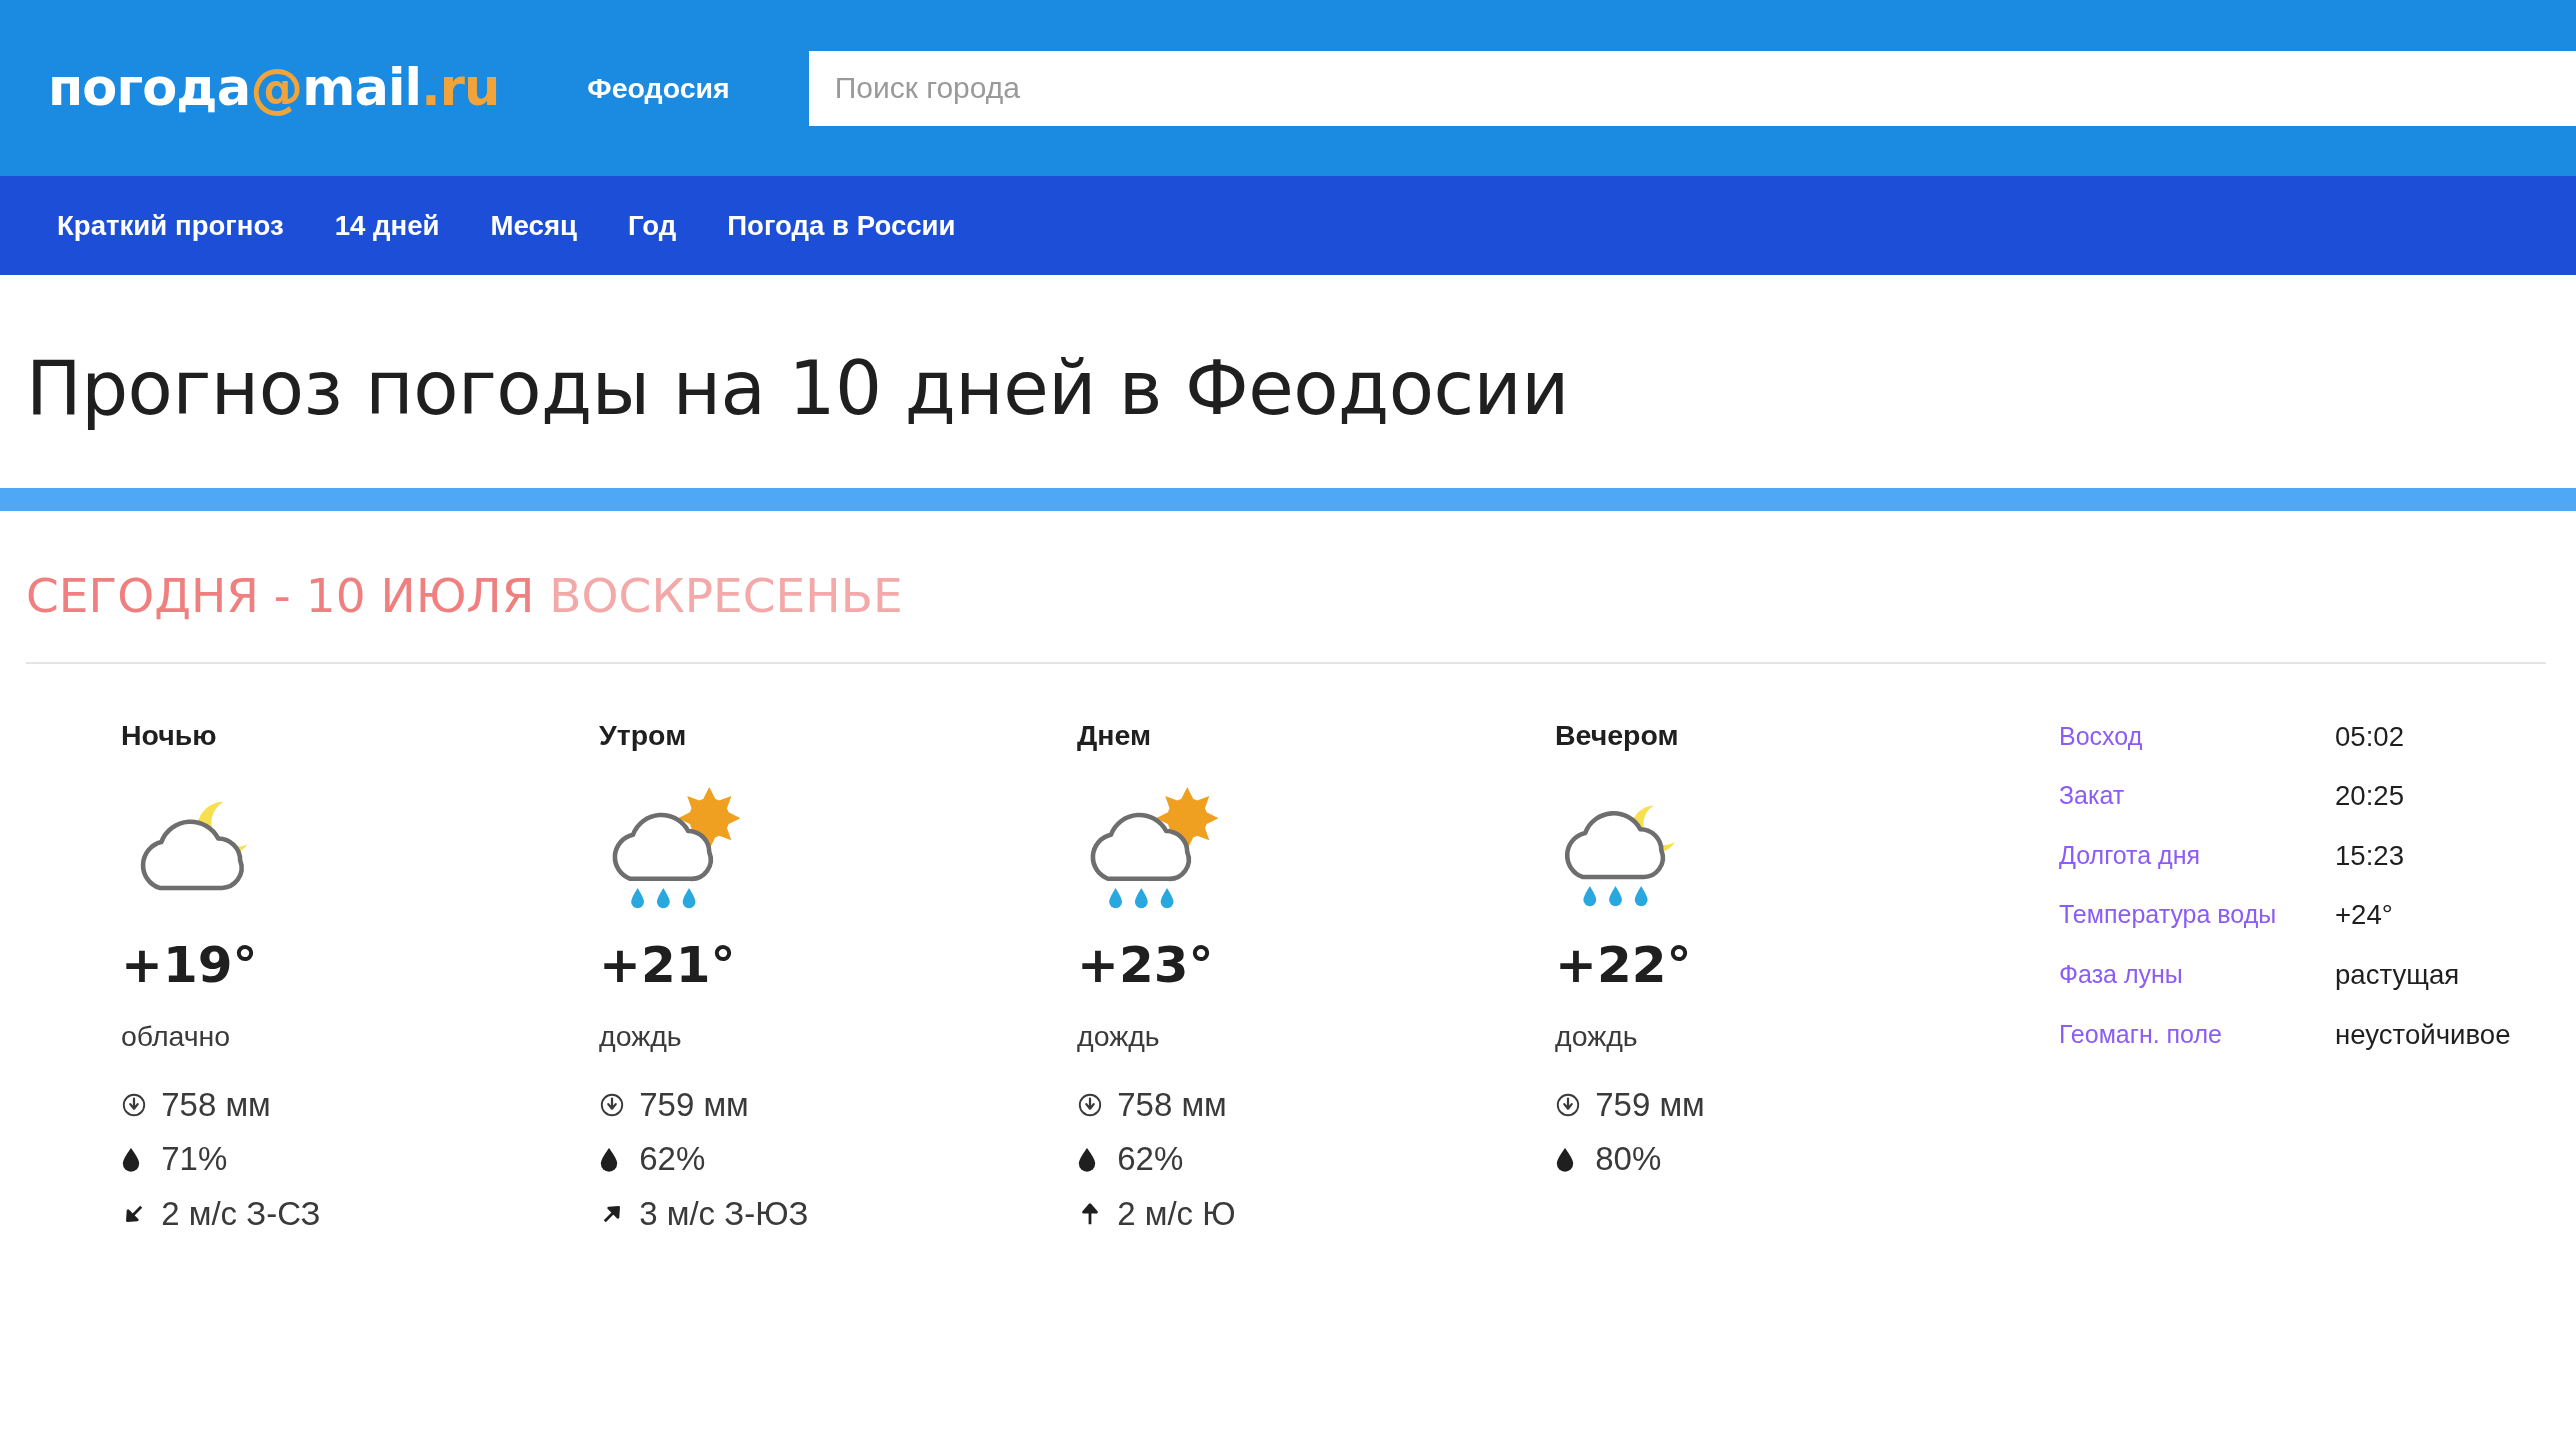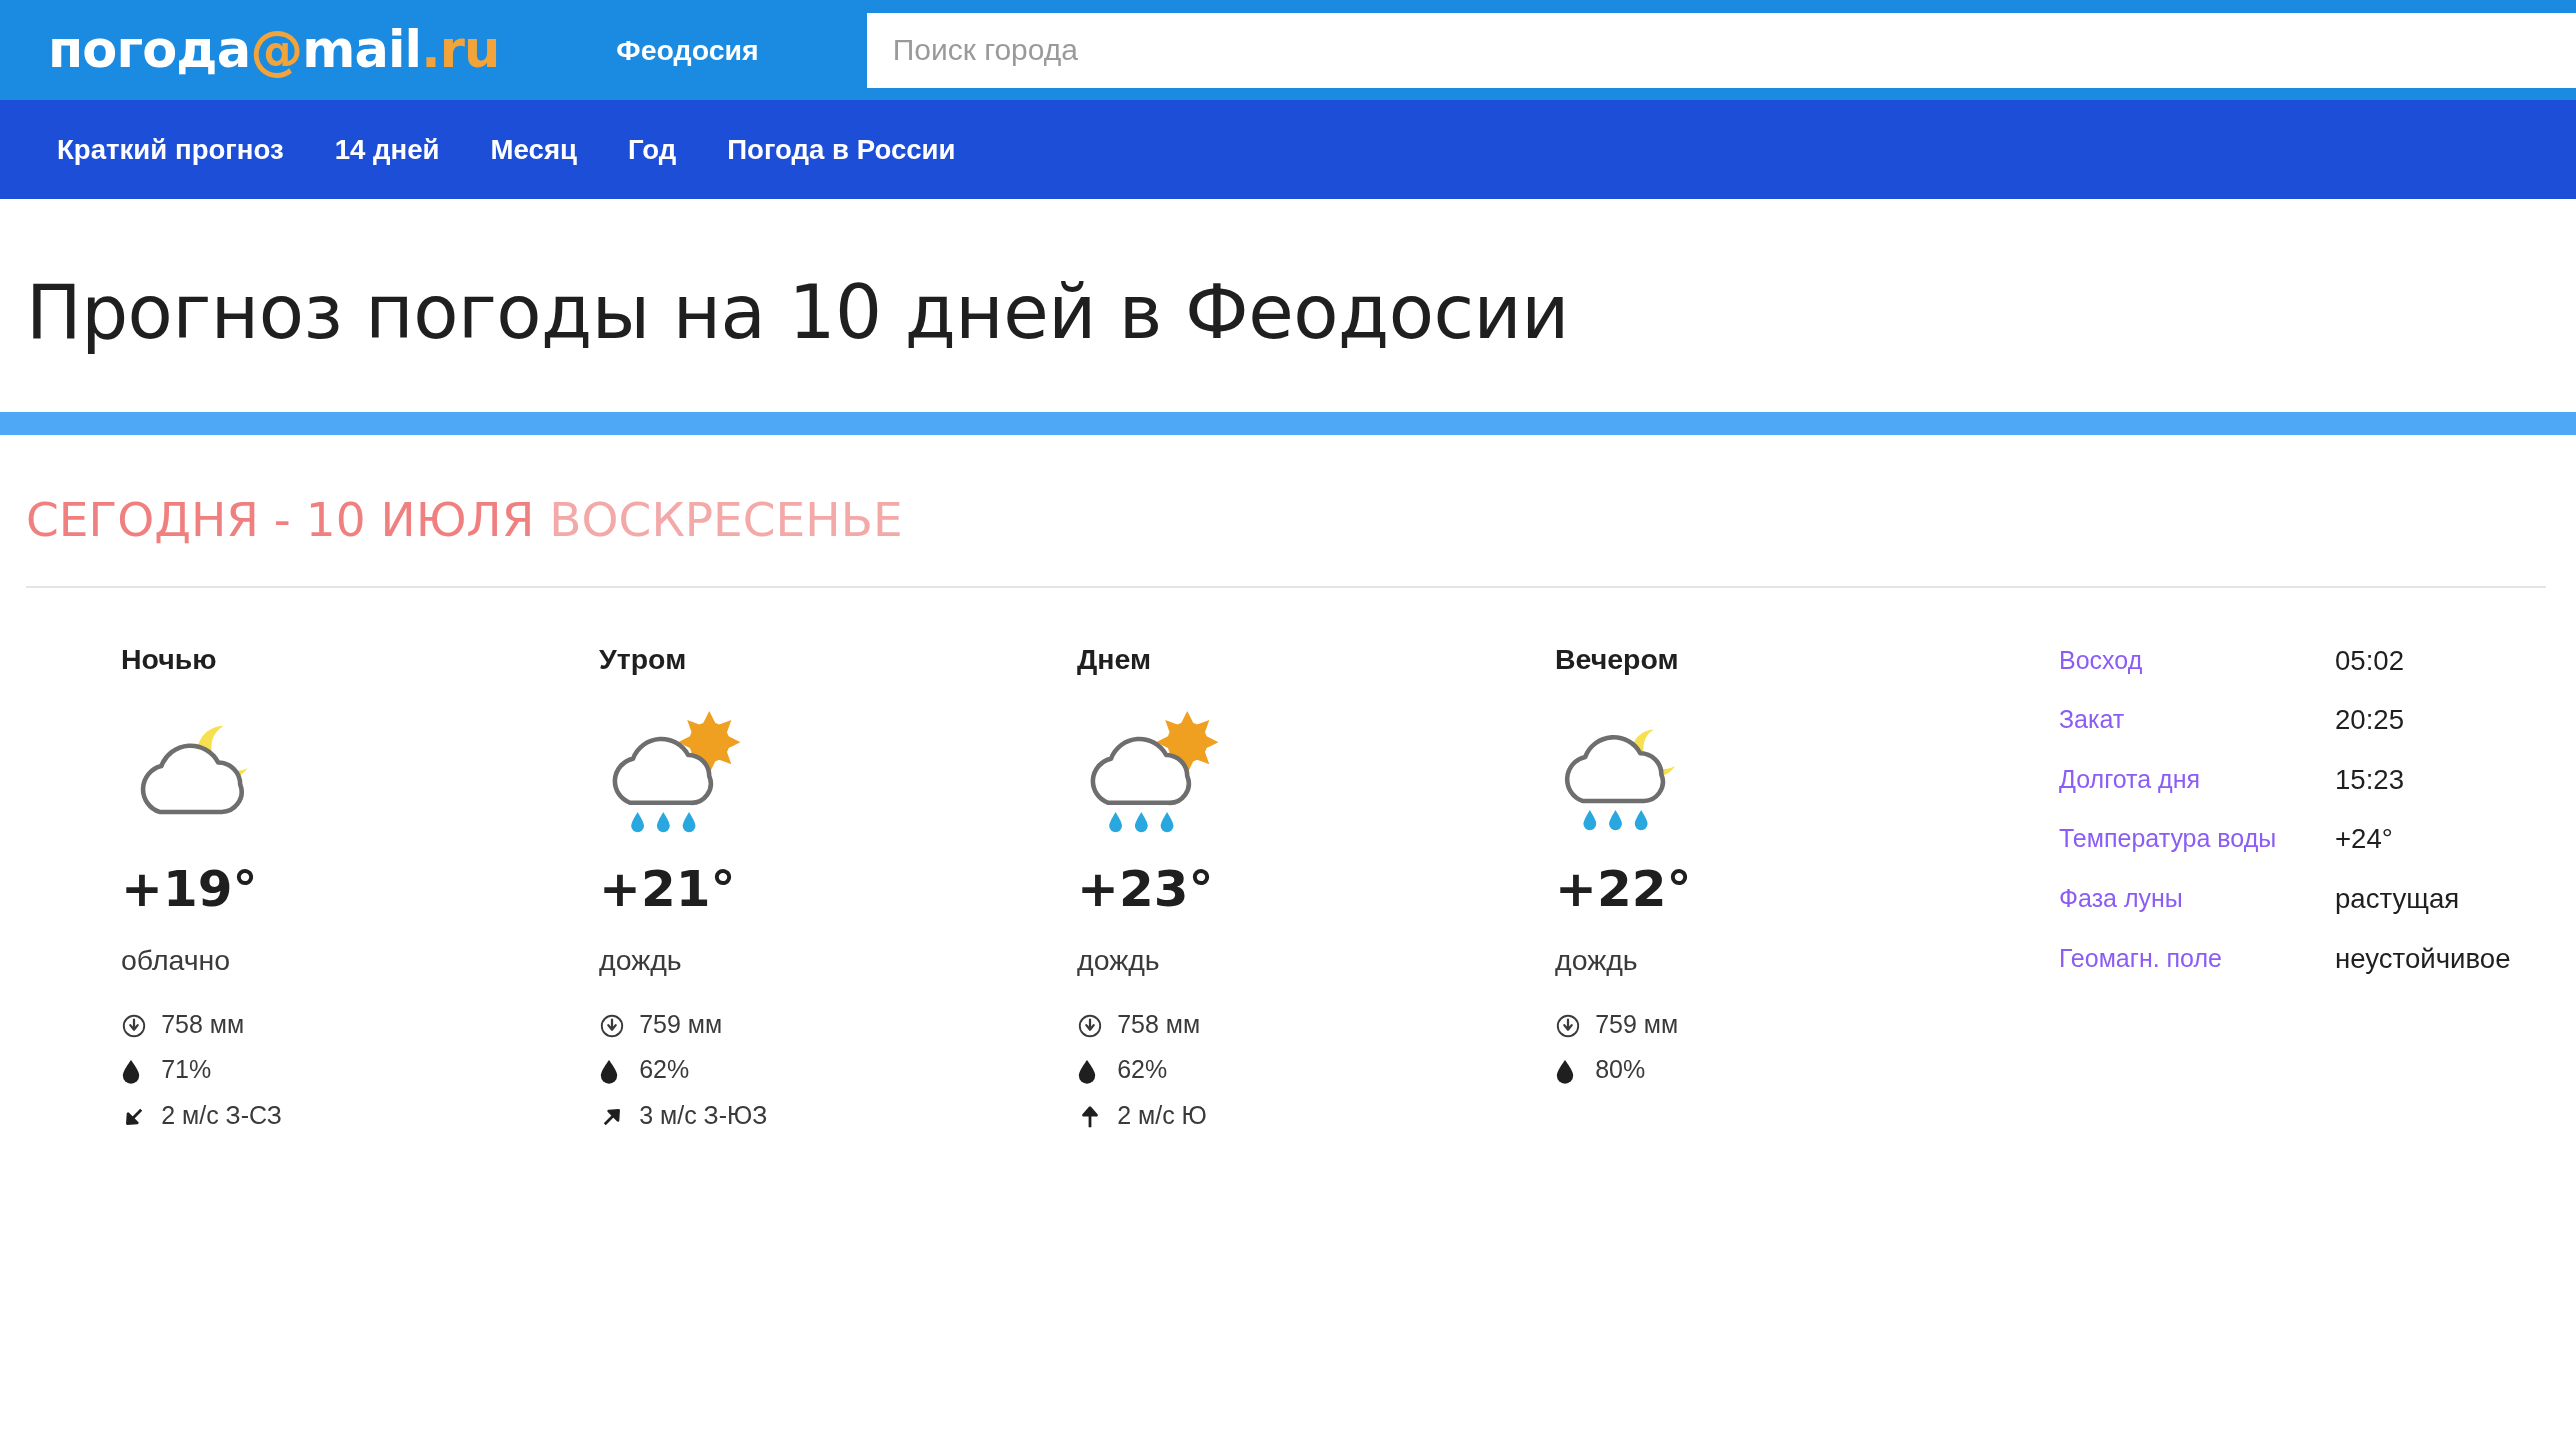--- a/index.html
+++ b/index.html
@@ -8,26 +8,25 @@
   html, body {
     width: 2576px;
     height: 1448px;
     background: #ffffff;
     font-family: "Liberation Sans", "DejaVu Sans", sans-serif;
     overflow: hidden;
   }
 
   
   .header {
-    height: 100px;
+    height: 176px;
     background: #1A8BE0;
     display: flex;
     align-items: center;
     padding-left: 48px;
-    gap: 29px;
   }
 
   .logo {
     font-size: 51px;
     font-weight: 700;
     letter-spacing: -0.9px;
     white-space: nowrap;
     line-height: 1;
     font-family: "DejaVu Sans", sans-serif;
   }
@@ -153,22 +152,22 @@
   }
 
   .cond {
     font-size: 28.5px;
     color: #3a3a3a;
     margin-bottom: 33px;
   }
 
   .metric {
     display: flex;
-    align-items: flex-end;
-    font-size: 25px;
+    align-items: center;
+    font-size: 33px;
     color: #3a3a3a;
     margin-bottom: 16.5px;
     white-space: nowrap;
   }
   .metric .mi {
     width: 31px;
     flex: 0 0 31px;
     display: inline-flex;
     align-items: center;
     justify-content: flex-start;

